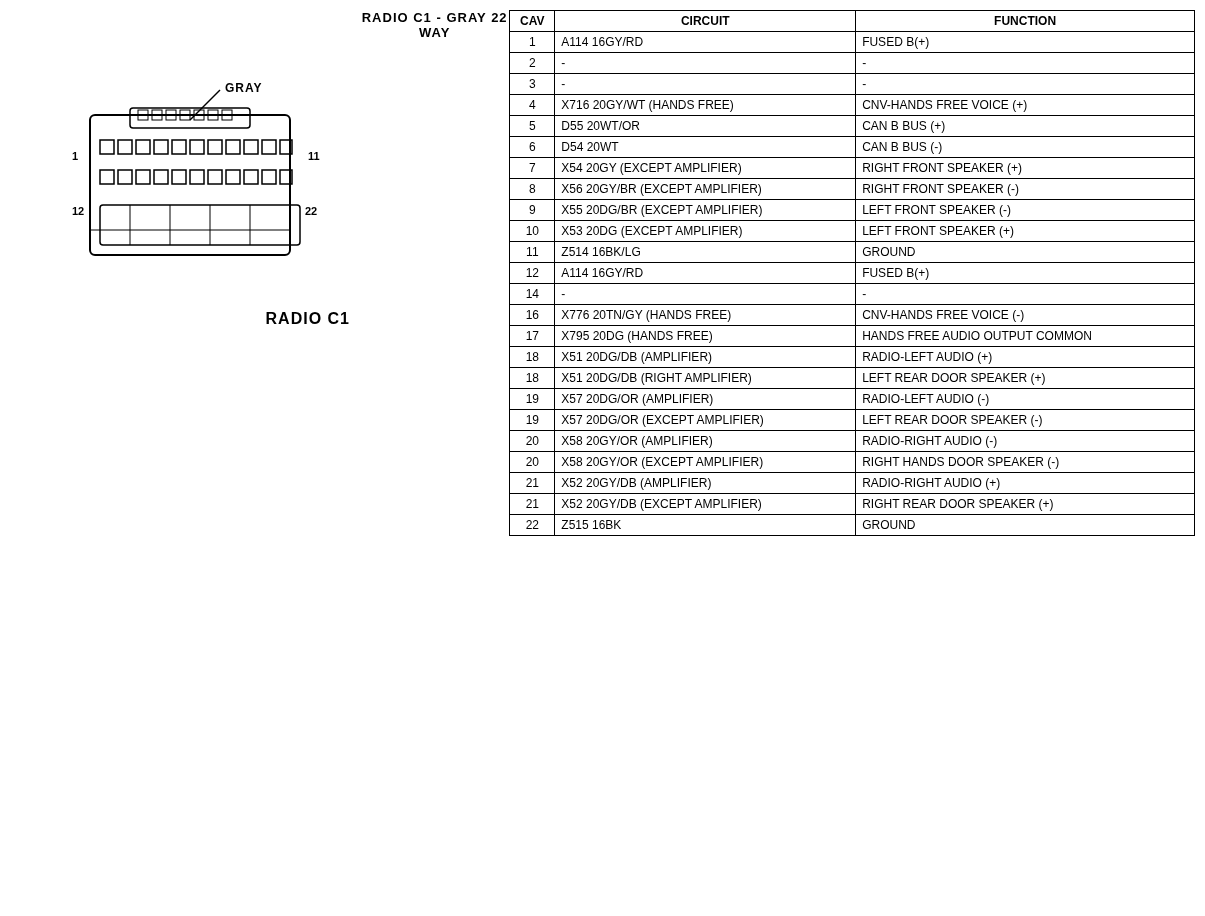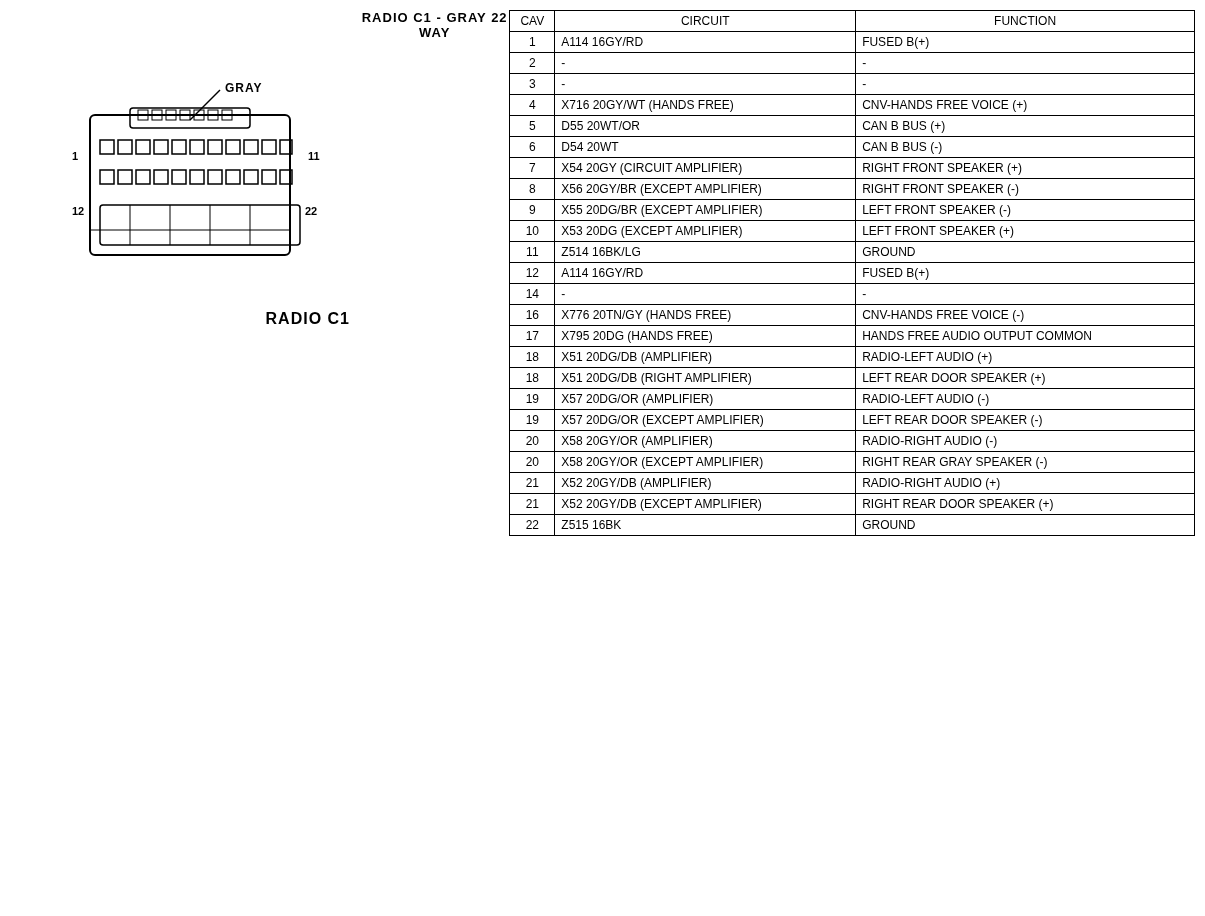--- a/index.html
+++ b/index.html
@@ -54,21 +54,21 @@
       border-collapse: collapse;
       font-size: 12px;
     }
     th, td {
       border: 1px solid #000;
       padding: 3px 6px;
       text-align: left;
     }
     th {
       text-align: center;
-      font-weight: normal;
+      font-weight: bold;
       background: #fff;
       margin-top: 8px;
     }
     td:first-child {
       text-align: center;
       width: 45px;
     }
 
     
     .connector-svg {
@@ -178,21 +178,21 @@
             <td>D55 20WT/OR</td>
             <td>CAN B BUS (+)</td>
           </tr>
           <tr>
             <td>6</td>
             <td>D54 20WT</td>
             <td>CAN B BUS (-)</td>
           </tr>
           <tr>
             <td>7</td>
-            <td>X54 20GY (CIRCUIT AMPLIFIER)</td>
+            <td>X54 20GY (EXCEPT AMPLIFIER)</td>
             <td>RIGHT FRONT SPEAKER (+)</td>
           </tr>
           <tr>
             <td>8</td>
             <td>X56 20GY/BR (EXCEPT AMPLIFIER)</td>
             <td>RIGHT FRONT SPEAKER (-)</td>
           </tr>
           <tr>
             <td>9</td>
             <td>X55 20DG/BR (EXCEPT AMPLIFIER)</td>
@@ -249,21 +249,21 @@
             <td>LEFT REAR DOOR SPEAKER (-)</td>
           </tr>
           <tr>
             <td>20</td>
             <td>X58 20GY/OR (AMPLIFIER)</td>
             <td>RADIO-RIGHT AUDIO (-)</td>
           </tr>
           <tr>
             <td>20</td>
             <td>X58 20GY/OR (EXCEPT AMPLIFIER)</td>
-            <td>RIGHT REAR GRAY SPEAKER (-)</td>
+            <td>RIGHT HANDS DOOR SPEAKER (-)</td>
           </tr>
           <tr>
             <td>21</td>
             <td>X52 20GY/DB (AMPLIFIER)</td>
             <td>RADIO-RIGHT AUDIO (+)</td>
           </tr>
           <tr>
             <td>21</td>
             <td>X52 20GY/DB (EXCEPT AMPLIFIER)</td>
             <td>RIGHT REAR DOOR SPEAKER (+)</td>

